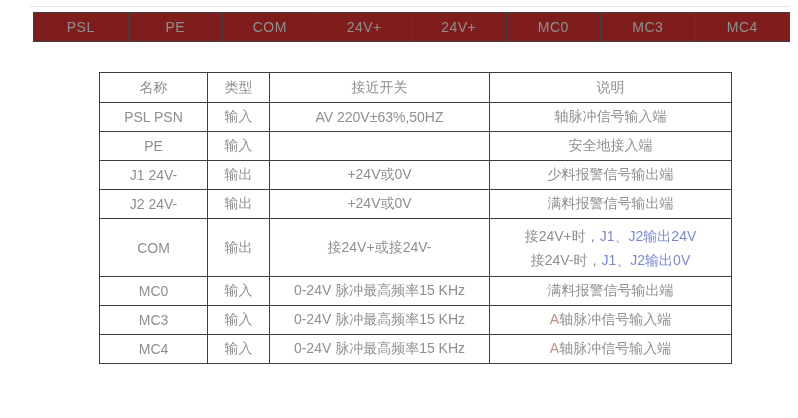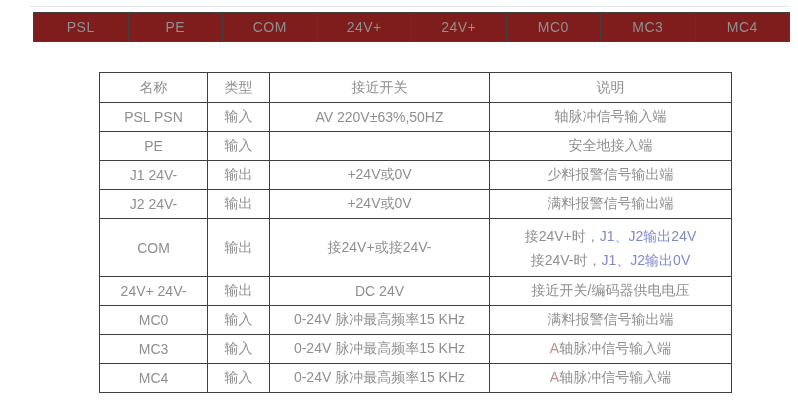--- a/index.html
+++ b/index.html
@@ -107,26 +107,20 @@
   <tr class="tall-row">
     <td>COM</td>
     <td>输出</td>
     <td>接24V+或接24V-</td>
     <td>
       <div class="desc-line"><span>接24V+时，</span><span class="seg-blue">J1、J2输出24V</span></div>
       <div class="desc-line"><span>接24V-时，</span><span class="seg-blue">J1、J2输出0V</span></div>
     </td>
   </tr>
   <tr>
-    <td>24V+ 24V-</td>
-    <td>输出</td>
-    <td>DC 24V</td>
-    <td>接近开关/编码器供电电压</td>
-  </tr>
-  <tr>
     <td>MC0</td>
     <td>输入</td>
     <td>0-24V 脉冲最高频率15 KHz</td>
     <td>满料报警信号输出端</td>
   </tr>
   <tr>
     <td>MC3</td>
     <td>输入</td>
     <td>0-24V 脉冲最高频率15 KHz</td>
     <td><span class="seg-red">A</span><span>轴脉冲信号输入端</span></td>

